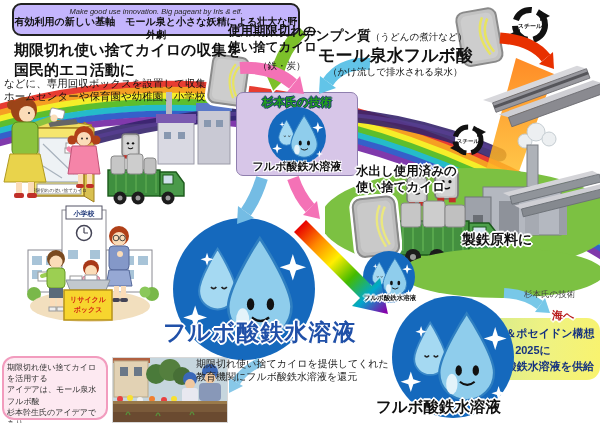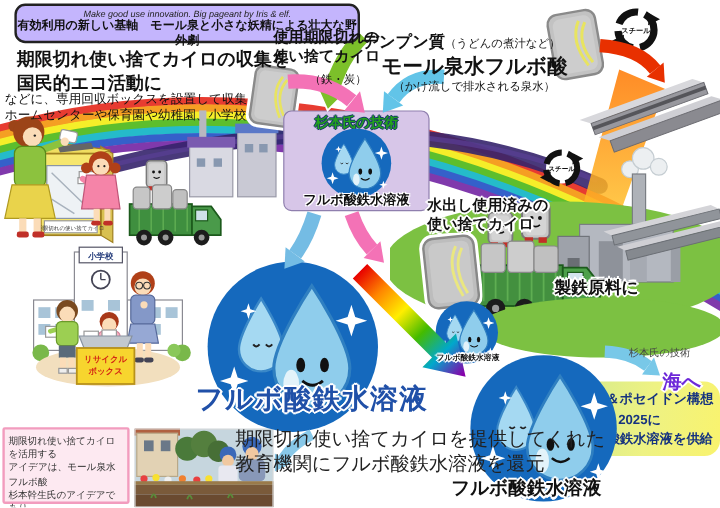--- a/index.html
+++ b/index.html
@@ -18,21 +18,21 @@
   #title-box .jp{font-weight:bold;font-size:10px;color:#111;}
   
   #tech-box{left:236px;top:92px;width:120px;height:82px;background:#d7c6e8;border:1px solid #8f7fae;
      border-radius:7px;z-index:3;}
   #tech-title{position:absolute;left:0;top:2px;width:100%;text-align:center;font-size:11.5px;font-weight:bold;
      color:#23a31c;text-shadow:-1px 0 0 #1a3a6a,1px 0 0 #1a3a6a,0 -1px 0 #1a3a6a,0 1px 0 #1a3a6a;}
   #tech-label{position:absolute;left:0;bottom:1px;width:100%;text-align:center;font-size:11px;font-weight:bold;color:#111;
      text-shadow:-1px -1px 0 #fff,1px -1px 0 #fff,-1px 1px 0 #fff,1px 1px 0 #fff;}
   
   #note-box{left:2px;top:356px;width:106px;height:64px;background:#fde9f1;border:2px solid #f29cbe;
-     border-radius:2px;z-index:6;font-size:8px;line-height:1.4;color:#333;padding:4px 3px;box-sizing:border-box;}
+     border-radius:12px;z-index:6;font-size:8px;line-height:1.4;color:#333;padding:4px 3px;box-sizing:border-box;}
   
   #apollo-box{left:466px;top:318px;width:134px;height:62px;border-radius:13px;z-index:2;
      background:linear-gradient(100deg,#cfe98e 0%,#eef283 55%,#f9f36e 100%);
      text-align:center;font-size:11px;font-weight:bold;color:#16337f;line-height:1.5;padding-top:7px;box-sizing:border-box;}
   .big-label{font-size:23px;letter-spacing:1px;color:#2050a8;}
 </style>
 </head>
 <body>
 
 <div id="stage">
@@ -478,25 +478,25 @@
     <div>水出し使用済みの</div>
     <div>使い捨てカイロ</div>
   </div>
 
   <div class="t bold ow" style="left:462px;top:231px;font-size:14px">製鉄原料に</div>
 
   <div class="t bold ow" style="left:352px;top:294px;width:76px;text-align:center;font-size:6.5px">フルボ酸鉄水溶液</div>
 
 
   <div class="t" style="left:524px;top:289px;font-size:8.5px;color:#444">杉本氏の技術</div>
-  <div class="t bold ow" style="left:552px;top:308px;font-size:16px;color:#6d28d9">海へ</div>
+  <div class="t bold ow" style="left:552px;top:308px;font-size:11px;color:#b91c1c">海へ</div>
 
   <div class="t bold ow big-label" style="left:163px;top:317px">フルボ酸鉄水溶液</div>
 
-  <div class="t" style="left:196px;top:357px;font-size:16px;line-height:1.3;color:#222">
+  <div class="t" style="left:196px;top:357px;font-size:10px;line-height:1.3;color:#222">
     <div>期限切れ使い捨てカイロを提供してくれた</div>
     <div>教育機関にフルボ酸鉄水溶液を還元</div>
   </div>
 
   <div class="t bold ow" style="left:376px;top:397px;font-size:15.5px;color:#111">フルボ酸鉄水溶液</div>
 
   <div id="note-box" class="abs">
     <div>期限切れ使い捨てカイロを活用する</div>
     <div>アイデアは、モール泉水フルボ酸</div>
     <div>杉本幹生氏のアイデアであり、</div>

